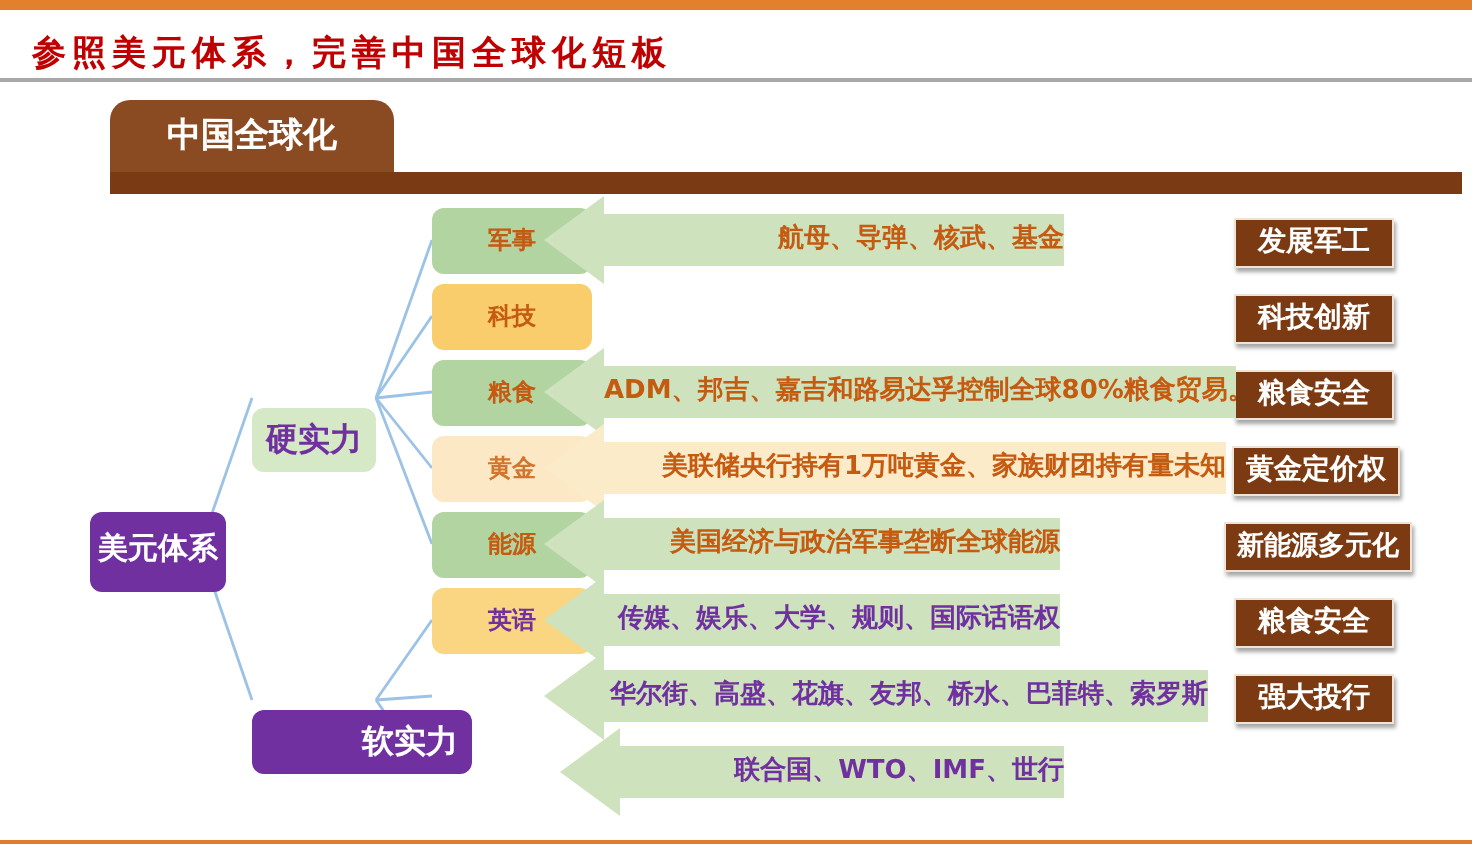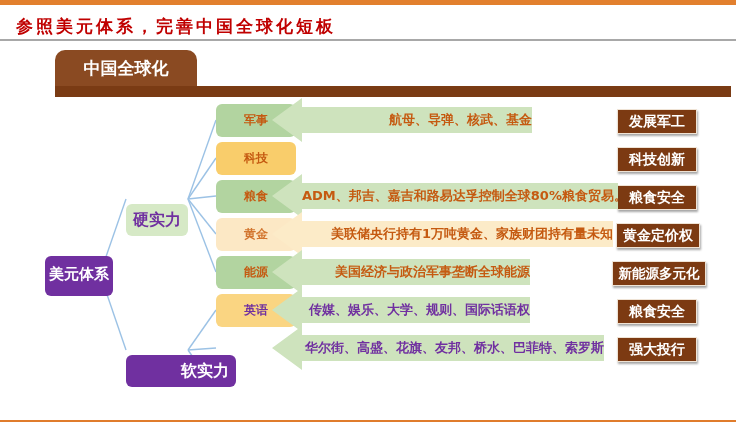--- a/index.html
+++ b/index.html
@@ -122,15 +122,18 @@
   <div class="arrow agreen tpurple" style="left:272px;top:288px;width:258px">
     <span>传媒、娱乐、大学、规则、国际话语权</span>
   </div>
   <div class="outcome" style="top:299px">粮食安全</div>
 
   <div class="arrow agreen tpurple" style="left:272px;top:326px;width:332px">
     <span>华尔街、高盛、花旗、友邦、桥水、巴菲特、索罗斯</span>
   </div>
   <div class="outcome" style="top:337px">强大投行</div>
 
+  <div class="arrow agreen tpurple" style="left:280px;top:364px;width:252px">
+    <span>联合国、WTO、IMF、世行</span>
+  </div>
 
   <div class="bottomline"></div>
 </div>
 
 </body></html>

